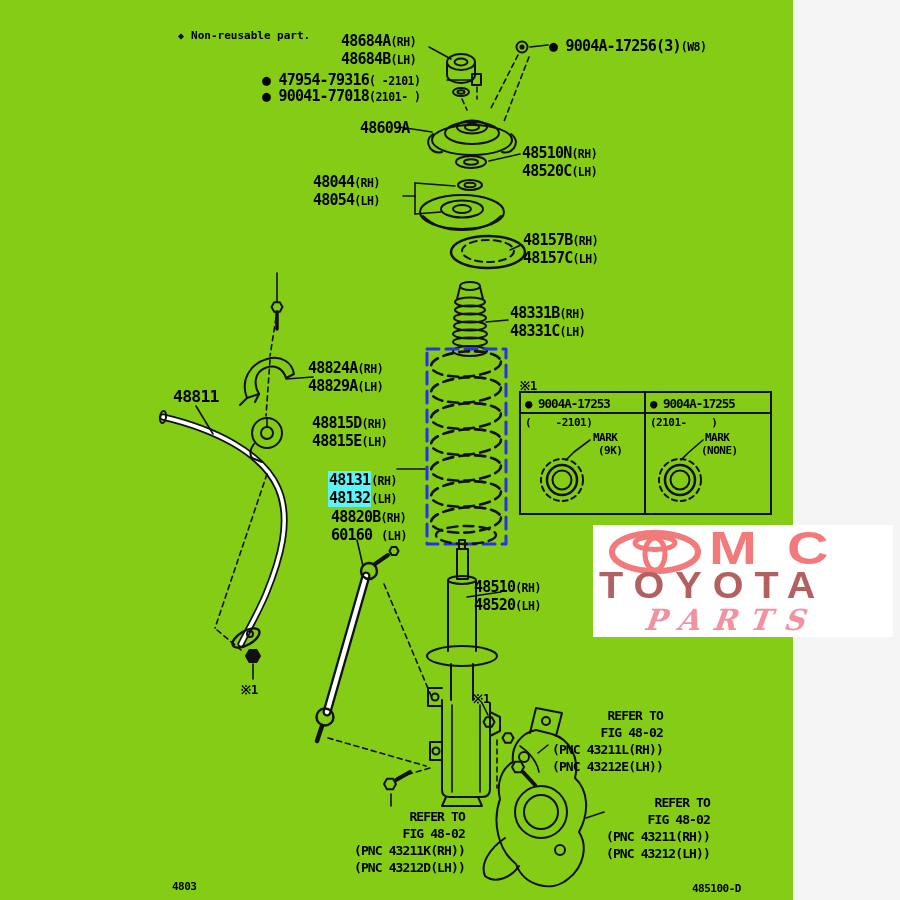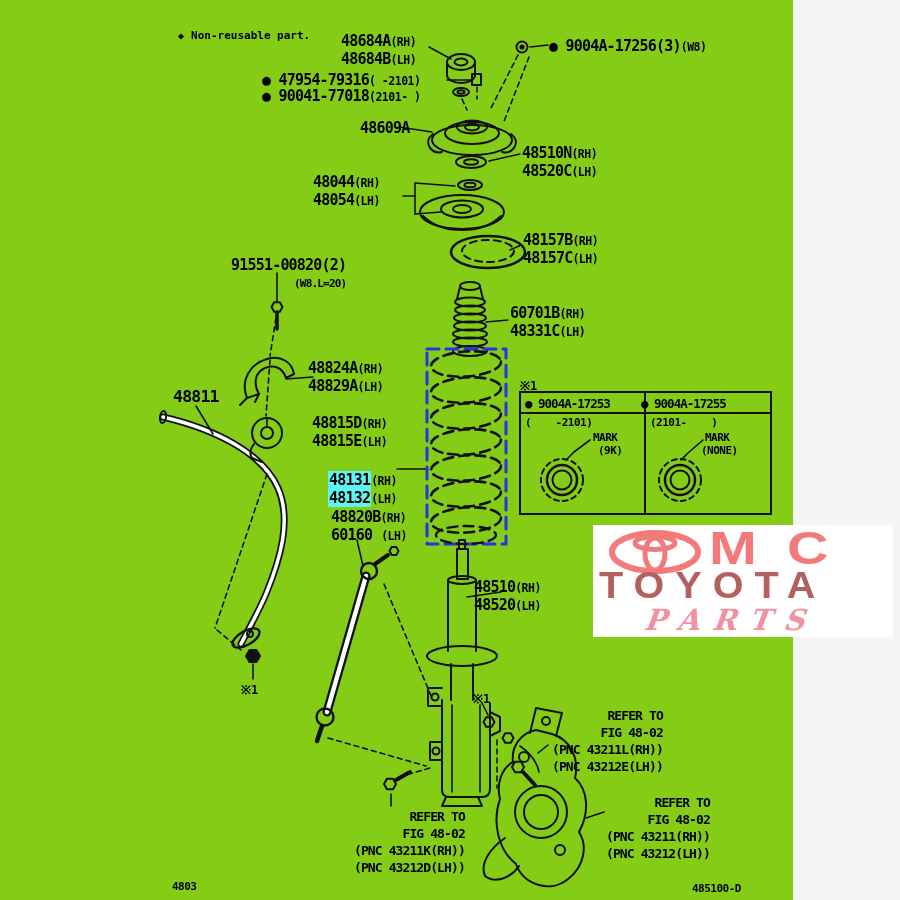--- a/index.html
+++ b/index.html
@@ -262,27 +262,23 @@
   <div class="lbl" style="left:313px;top:174px">
     <div><span>48044</span><span class="s">(RH)</span></div>
     <div><span>48054</span><span class="s">(LH)</span></div>
   </div>
 
   <div class="lbl" style="left:523px;top:232px">
     <div><span>48157B</span><span class="s">(RH)</span></div>
     <div><span>48157C</span><span class="s">(LH)</span></div>
   </div>
 
-  <div class="lbl" style="left:231px;top:257px">
-    <div><span>91551-00820(2)</span></div>
-    <div style="padding-left:63px"><span class="sm">(W8.L=20)</span></div>
-  </div>
 
   <div class="lbl" style="left:510px;top:305px">
-    <div><span>60701B</span><span class="s">(RH)</span></div>
+    <div><span>48331B</span><span class="s">(RH)</span></div>
     <div><span>48331C</span><span class="s">(LH)</span></div>
   </div>
 
   <div class="lbl" style="left:308px;top:360px">
     <div><span>48824A</span><span class="s">(RH)</span></div>
     <div><span>48829A</span><span class="s">(LH)</span></div>
   </div>
 
   <div class="lbl big" style="left:173px;top:388px">
     <span>48811</span>
@@ -309,21 +305,21 @@
   </div>
 
   <div class="note" style="left:520px;top:377px">※1</div>
   <div class="note" style="left:241px;top:681px">※1</div>
   <div class="note" style="left:473px;top:690px">※1</div>
 
   <div class="tbl">
     <div class="vdiv"></div>
     <div class="hline"></div>
     <div class="cell-text" style="left:4px;top:3px">● 9004A-17253</div>
-    <div class="cell-text" style="left:120px;top:3px">● 9004A-17255</div>
+    <div class="cell-text" style="left:129px;top:3px">● 9004A-17255</div>
     <div class="cell-text range" style="left:4px;top:23px">(    -2101)</div>
     <div class="cell-text range" style="left:129px;top:23px">(2101-    )</div>
     <div class="cell-text mark" style="left:72px;top:38px">MARK</div>
     <div class="cell-text mark" style="left:77px;top:51px">(9K)</div>
     <div class="cell-text mark" style="left:184px;top:38px">MARK</div>
     <div class="cell-text mark" style="left:180px;top:51px">(NONE)</div>
   </div>
 
   <div class="ref" style="left:354px;top:808px">
     <div>REFER TO</div>

